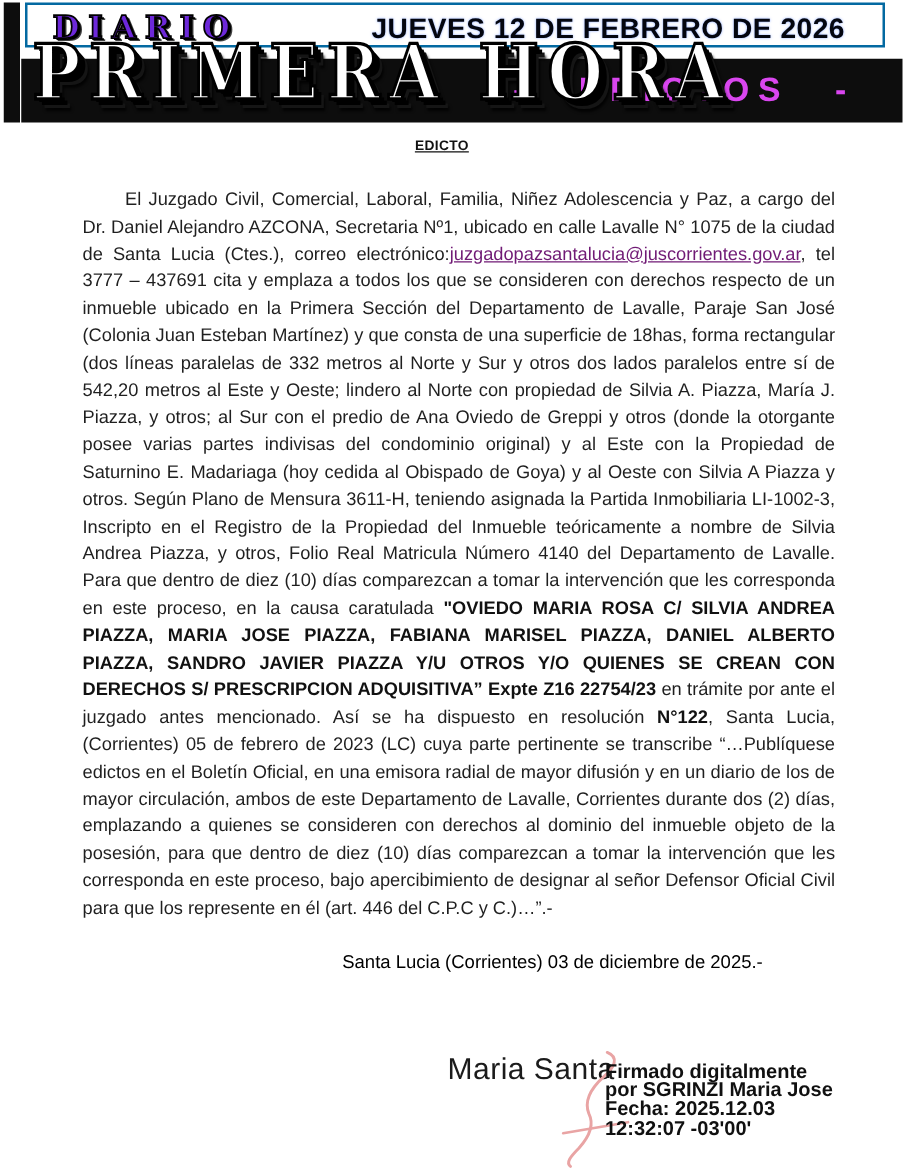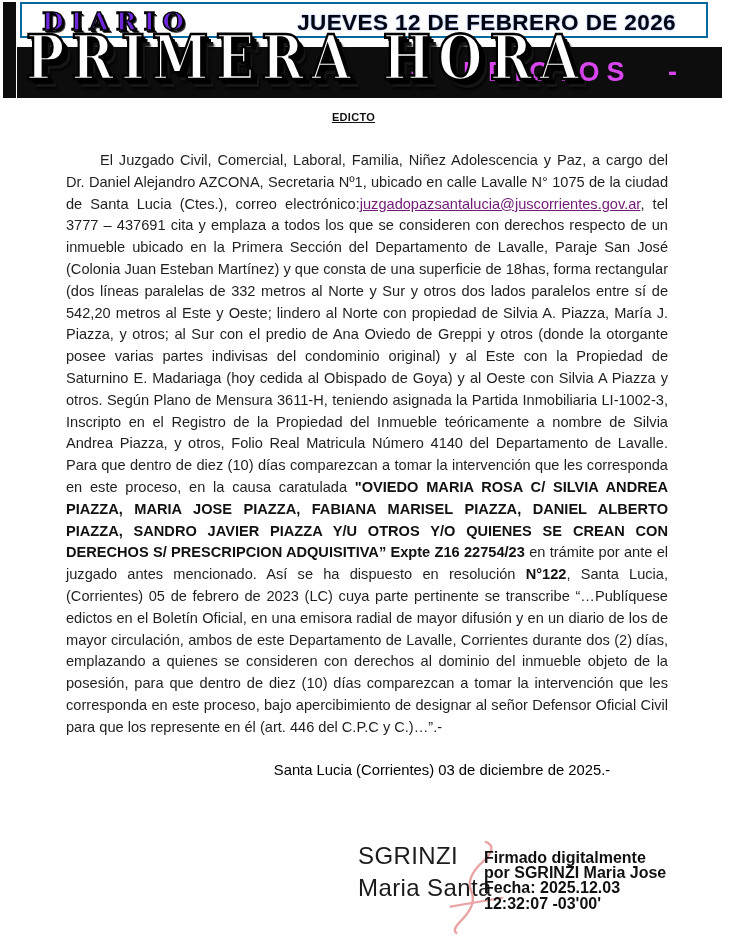--- a/index.html
+++ b/index.html
@@ -101,21 +101,20 @@
   <div class="doc-title">EDICTO</div>
 
   <div class="doc-body">
     <span class="seg-text">El Juzgado Civil, Comercial, Laboral, Familia, Niñez Adolescencia y Paz,  a cargo del Dr. Daniel Alejandro AZCONA, Secretaria Nº1, ubicado en calle Lavalle N° 1075  de la ciudad de Santa Lucia (Ctes.), correo electrónico:</span><span class="seg-link">juzgadopazsantalucia@juscorrientes.gov.ar</span><span class="seg-text">, tel 3777 – 437691 cita y emplaza a todos los que se consideren con derechos respecto de un inmueble ubicado en la Primera Sección del Departamento de Lavalle, Paraje San José (Colonia Juan Esteban Martínez) y que consta de una superficie de 18has, forma rectangular (dos líneas paralelas de 332 metros al Norte y Sur y otros dos lados paralelos entre sí de 542,20 metros al Este y Oeste; lindero al Norte con propiedad de Silvia A. Piazza, María J. Piazza, y otros; al Sur con el predio de Ana Oviedo de Greppi y otros (donde la otorgante posee varias partes indivisas del condominio original) y al Este con la Propiedad de Saturnino E. Madariaga (hoy cedida al Obispado de Goya) y al Oeste con Silvia A Piazza y otros. Según Plano de Mensura 3611-H, teniendo asignada la Partida Inmobiliaria LI-1002-3, Inscripto en el Registro de la Propiedad del Inmueble teóricamente a nombre de Silvia Andrea Piazza, y otros, Folio Real Matricula Número 4140 del Departamento de Lavalle. Para que dentro de diez (10) días comparezcan a tomar la intervención que les corresponda en este proceso, en la causa caratulada </span><span class="seg-bold">"OVIEDO MARIA ROSA C/ SILVIA ANDREA PIAZZA, MARIA JOSE PIAZZA, FABIANA MARISEL PIAZZA, DANIEL ALBERTO PIAZZA, SANDRO JAVIER PIAZZA Y/U OTROS Y/O QUIENES SE CREAN CON DERECHOS S/ PRESCRIPCION ADQUISITIVA” Expte Z16 22754/23</span><span class="seg-text"> en trámite por ante el juzgado antes mencionado. Así se ha dispuesto en resolución </span><span class="seg-bold">N°122</span><span class="seg-text">, Santa Lucia, (Corrientes) 05 de febrero de 2023 (LC) cuya parte pertinente se transcribe “…Publíquese edictos en el Boletín Oficial, en una emisora radial de mayor difusión y en un diario de los de mayor circulación, ambos de este Departamento de Lavalle, Corrientes durante dos (2) días, emplazando a quienes se consideren con derechos al dominio del inmueble objeto de la posesión, para que dentro de diez (10) días comparezcan a tomar la intervención que les corresponda en este proceso, bajo apercibimiento de designar al señor Defensor Oficial Civil para que los represente en él (art. 446 del C.P.C y C.)…”.-</span>
   </div>
 
   <div class="date-line">Santa Lucia (Corrientes) 03 de diciembre de 2025.-</div>
 
   <div class="signature">
     <div class="sig-name">
-      <div>SGRINZI</div>
       <div>Maria Santa</div>
     </div>
 
     <svg class="sig-flourish" viewBox="0 0 60 100" fill="none" xmlns="http://www.w3.org/2000/svg">
       <path d="M 40 4 C 50 8 46 16 37 24 C 26 34 21 44 25 54 C 29 62 26 72 17 82 C 10 89 6 94 10 97" stroke="#e9a4a4" stroke-width="2.4" stroke-linecap="round"></path>
       <path d="M 4 70 C 22 67 40 64 57 61" stroke="#e9a4a4" stroke-width="2.2" stroke-linecap="round"></path>
     </svg>
 
     <div class="sig-details">
       <div>Firmado digitalmente</div>

